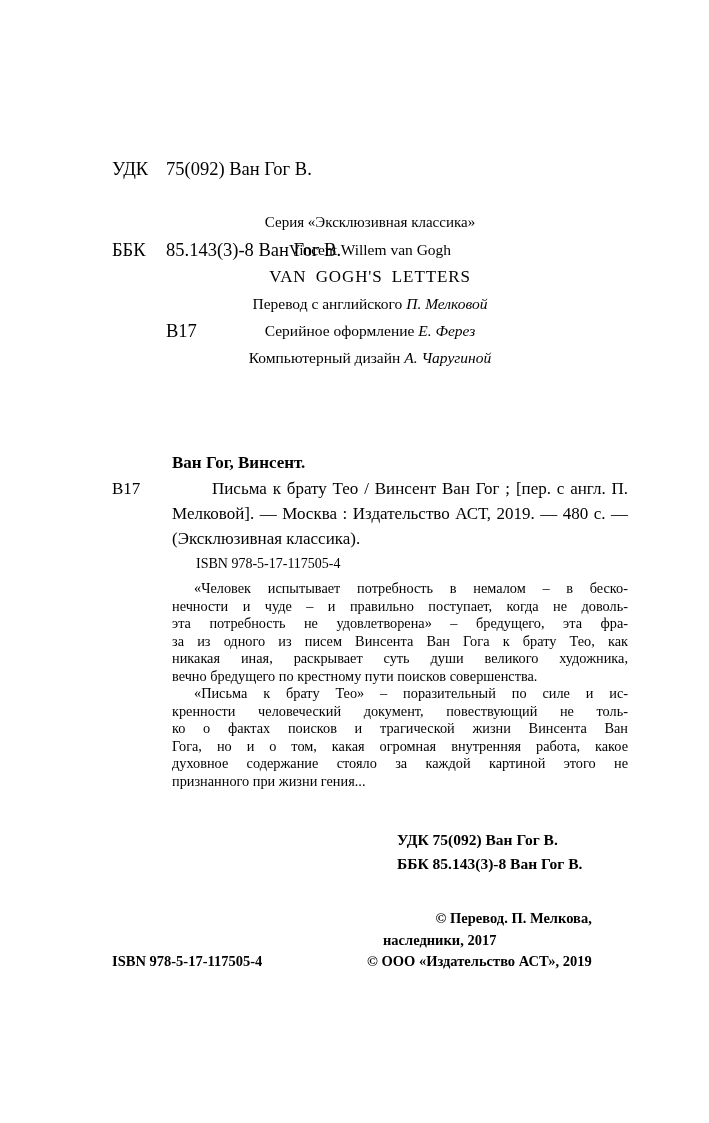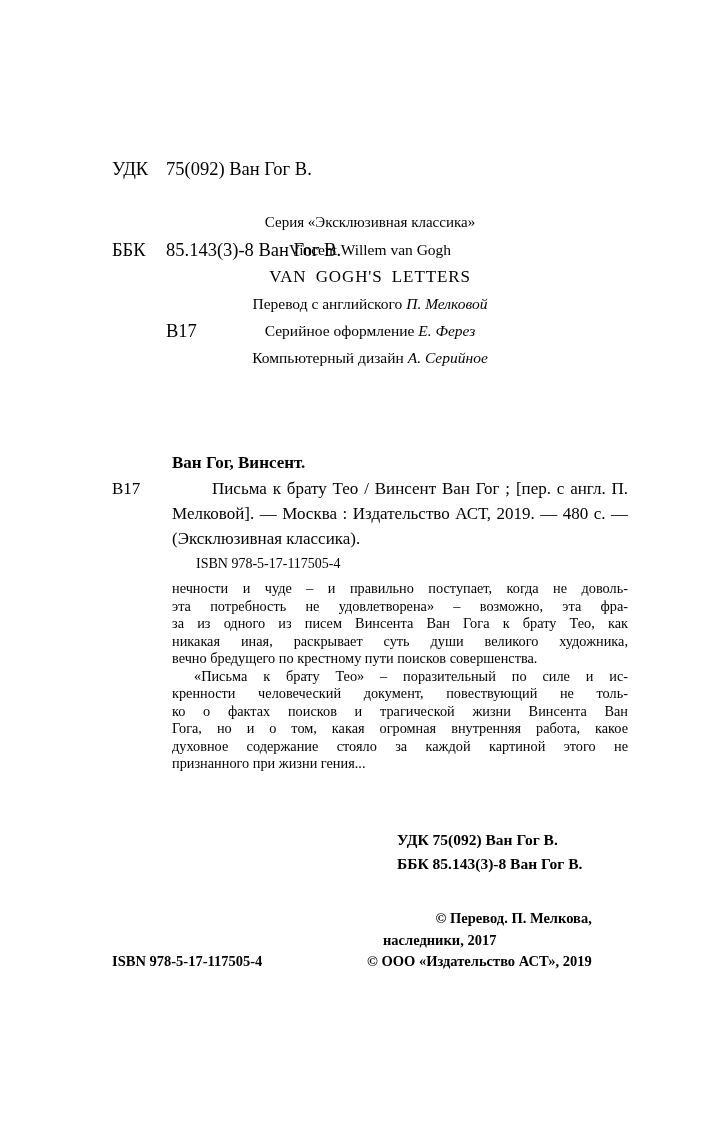--- a/index.html
+++ b/index.html
@@ -174,36 +174,37 @@
     <span class="class-row"><span class="class-label">ББК</span><span>85.143(3)-8 Ван Гог В.</span></span>
     <span class="class-shelf">В17</span>
   </div>
 
   <div class="series-block">
     <span class="series-line series-name">Серия «Эксклюзивная классика»</span>
     <span class="series-line author-latin">Vincent Willem van Gogh</span>
     <span class="series-line title-latin">VAN GOGH'S LETTERS</span>
     <span class="series-line credit"><span>Перевод с английского </span><em>П. Мелковой</em></span>
     <span class="series-line credit"><span>Серийное оформление </span><em>Е. Ферез</em></span>
-    <span class="series-line credit"><span>Компьютерный дизайн </span><em>А. Серийное</em></span>
+    <span class="series-line credit"><span>Компьютерный дизайн </span><em>А. Чаругиной</em></span>
   </div>
 
   <div class="bib-block">
     <span class="bib-author">Ван Гог, Винсент.</span>
     <span class="bib-body">
       <span class="bib-shelf">В17</span>
       <span class="bib-desc">Письма к брату Тео / Винсент Ван Гог ; [пер. с англ. П. Мелковой]. — Москва : Издательство АСТ, 2019. — 480 с. — (Эксклюзивная классика).</span>
     </span>
     <span class="bib-isbn">ISBN 978-5-17-117505-4</span>
   </div>
 
   <div class="annotation">
     <div class="line-set">
+      <span class="ann-line first">«Человек испытывает потребность в немалом – в беско-</span>
       <span class="ann-line">нечности и чуде – и правильно поступает, когда не доволь-</span>
-      <span class="ann-line">эта потребность не удовлетворена» – возможно, эта фра-</span>
+      <span class="ann-line">эта потребность не удовлетворена» – бредущего, эта фра-</span>
       <span class="ann-line">за из одного из писем Винсента Ван Гога к брату Тео, как</span>
       <span class="ann-line">никакая иная, раскрывает суть души великого художника,</span>
       <span class="ann-line last">вечно бредущего по крестному пути поисков совершенства.</span>
     </div>
     <div class="line-set">
       <span class="ann-line first">«Письма к брату Тео» – поразительный по силе и ис-</span>
       <span class="ann-line">кренности человеческий документ, повествующий не толь-</span>
       <span class="ann-line">ко о фактах поисков и трагической жизни Винсента Ван</span>
       <span class="ann-line">Гога, но и о том, какая огромная внутренняя работа, какое</span>
       <span class="ann-line">духовное содержание стояло за каждой картиной этого не</span>

